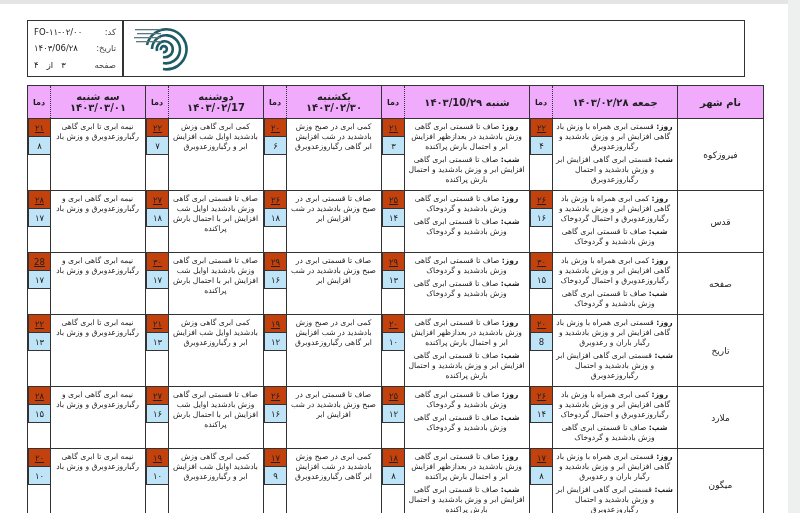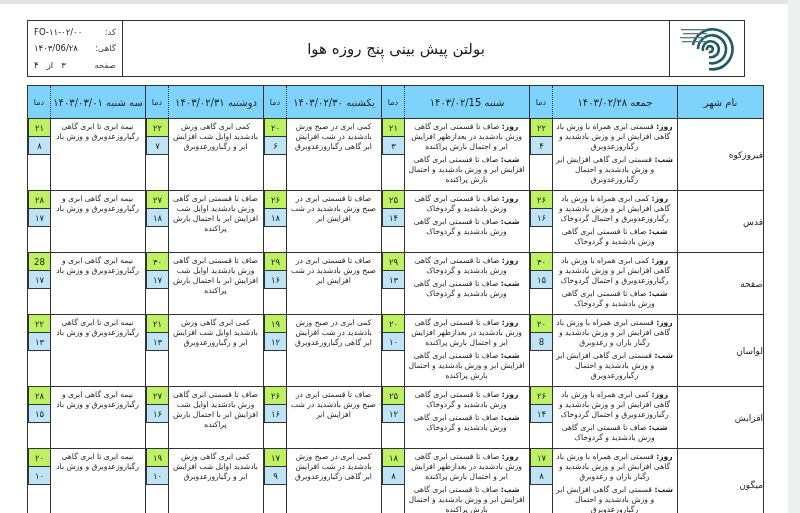--- a/index.html
+++ b/index.html
@@ -35,66 +35,65 @@
     width:75px; border-left:1.5px solid #333; box-sizing:border-box;
     display:flex; align-items:center; justify-content:center; position:relative;
   }
   
   table.fc {
     position:absolute; left:27px; top:81px; width:718px;
     border-collapse:collapse; direction:rtl; table-layout:fixed;
     font-size:7.6px; color:#222;
   }
   table.fc th {
-    background:#7dd3fc; font-weight:normal; font-size:10px; height:30px;
+    background:#f0abfc; font-weight:bold; font-size:10px; height:30px;
     border:1.5px solid #333; color:#1f1f1f;
   }
   table.fc th.dp { border-left:1px dotted #333; }
   table.fc th.tp { border-right:1px dotted #333; font-size:8px; }
   table.fc td { border:1.5px solid #333; vertical-align:top; padding:0; }
-  table.fc td.city { vertical-align:middle; font-size:9px; }
+  table.fc td.city { vertical-align:middle; text-align:center; font-size:9px; }
   td.desc { padding:3px 4px 2px 3px !important; line-height:10px; text-align:center; }
   td.desc .part { margin-bottom:3px; text-align:center; }
   td.desc b { font-weight:bold; }
   td.tcell { padding:0 !important; }
   .tmax, .tmin {
     height:18px; line-height:18px; text-align:center; font-size:8.5px;
     border-bottom:1.2px solid #333; box-sizing:border-box;
   }
-  .tmax { background:#bef264; }
+  .tmax { background:#c2410c;text-decoration:underline; }
   .tmin { background:#bfe4f7; }
   .tcell .wrap { width:100%; border-left:1.5px solid #333; box-sizing:border-box; }
 </style>
 </head>
 <body>
 
 <div class="topstrip"></div>
 <div class="sidestrip"></div>
 
 <div class="page">
   <div class="hdr">
     <div class="meta">
       <div class="row">
         <span class="lbl">کد:</span>
         <span>FO-۱۱-۰۲/۰۰</span>
       </div>
       <div class="row">
-        <span class="lbl">گاهی:</span>
+        <span class="lbl">تاریخ:</span>
         <span>۱۴۰۳/06/۲۸</span>
       </div>
       <div class="row">
         <span class="lbl">صفحه</span>
         <span>
           <span>۳</span>&nbsp;&nbsp;
           <span>از</span>&nbsp;&nbsp;
           <span>۴</span>
         </span>
       </div>
     </div>
-    <div class="title">بولتن پیش بینی پنج روزه هوا</div>
     <div class="logo">
       <svg width="56" height="48" viewBox="0 0 56 48">
         <g fill="none" stroke="#1e5b66" stroke-width="2.6">
           <path d="M30 44 A20 20 0 1 0 14 20"></path>
           <path d="M30 38 A14 14 0 1 0 19 24"></path>
           <path d="M30 32 A8 8 0 1 0 24 26"></path>
           <path d="M30 27 A3 3 0 1 0 28 25"></path>
         </g>
         <g fill="#5a7a80">
           <rect x="2" y="4" width="26" height="1.3"></rect>
@@ -118,25 +117,25 @@
       <col style="width:95px">
         <col style="width:23px">
       <col style="width:95px">
         <col style="width:23px">
     </colgroup>
     <thead>
       <tr>
         <th>نام شهر</th>
         <th class="dp">جمعه ۱۴۰۳/۰۲/۲۸</th>
         <th class="tp">دما</th>
-        <th class="dp">شنبه ۱۴۰۳/۰۲/15</th>
+        <th class="dp">شنبه ۱۴۰۳/10/۲۹</th>
         <th class="tp">دما</th>
         <th class="dp">یکشنبه ۱۴۰۳/۰۲/۳۰</th>
         <th class="tp">دما</th>
-        <th class="dp">دوشنبه ۱۴۰۳/۰۲/۳۱</th>
+        <th class="dp">دوشنبه ۱۴۰۳/۰۲/17</th>
         <th class="tp">دما</th>
         <th class="dp">سه شنبه ۱۴۰۳/۰۳/۰۱</th>
         <th class="tp">دما</th>
       </tr>
     </thead>
     <tbody id="tbody">
         <tr style="height: 60px;">
           <td class="city">فیروزکوه</td>
           <td class="desc">
             <div class="part"><b>روز:</b> <span>قسمتی ابری همراه با وزش باد گاهی افزایش ابر و وزش بادشدید و رگباروزعدوبرق</span></div>
@@ -280,21 +279,21 @@
             <div class="part">نیمه ابری گاهی ابری و رگباروزعدوبرق و وزش باد</div>
           </td>
           <td class="tcell">
             <div class="wrap">
               <div class="tmax">28</div>
               <div class="tmin">۱۷</div>
             </div>
           </td>
         </tr>
         <tr style="height: 59px;">
-          <td class="city">لواسان</td>
+          <td class="city">تاریخ</td>
           <td class="desc">
             <div class="part"><b>روز:</b> <span>قسمتی ابری همراه با وزش باد گاهی افزایش ابر و وزش بادشدید و رگبار باران و رعدوبرق</span></div>
             <div class="part"><b>شب:</b> <span>قسمتی ابری گاهی افزایش ابر و وزش بادشدید و احتمال رگباروزعدوبرق</span></div>
           </td>
           <td class="tcell">
             <div class="wrap">
               <div class="tmax">۲۰</div>
               <div class="tmin">8</div>
             </div>
           </td>
@@ -330,21 +329,21 @@
             <div class="part">نیمه ابری تا ابری گاهی رگباروزعدوبرق و وزش باد</div>
           </td>
           <td class="tcell">
             <div class="wrap">
               <div class="tmax">۲۲</div>
               <div class="tmin">۱۳</div>
             </div>
           </td>
         </tr>
         <tr style="height: 59px;">
-          <td class="city">افزایش</td>
+          <td class="city">ملارد</td>
           <td class="desc">
             <div class="part"><b>روز:</b> <span>کمی ابری همراه با وزش باد گاهی افزایش ابر و وزش بادشدید و رگباروزعدوبرق و احتمال گردوخاک</span></div>
             <div class="part"><b>شب:</b> <span>صاف تا قسمتی ابری گاهی وزش بادشدید و گردوخاک</span></div>
           </td>
           <td class="tcell">
             <div class="wrap">
               <div class="tmax">۲۶</div>
               <div class="tmin">۱۴</div>
             </div>
           </td>

